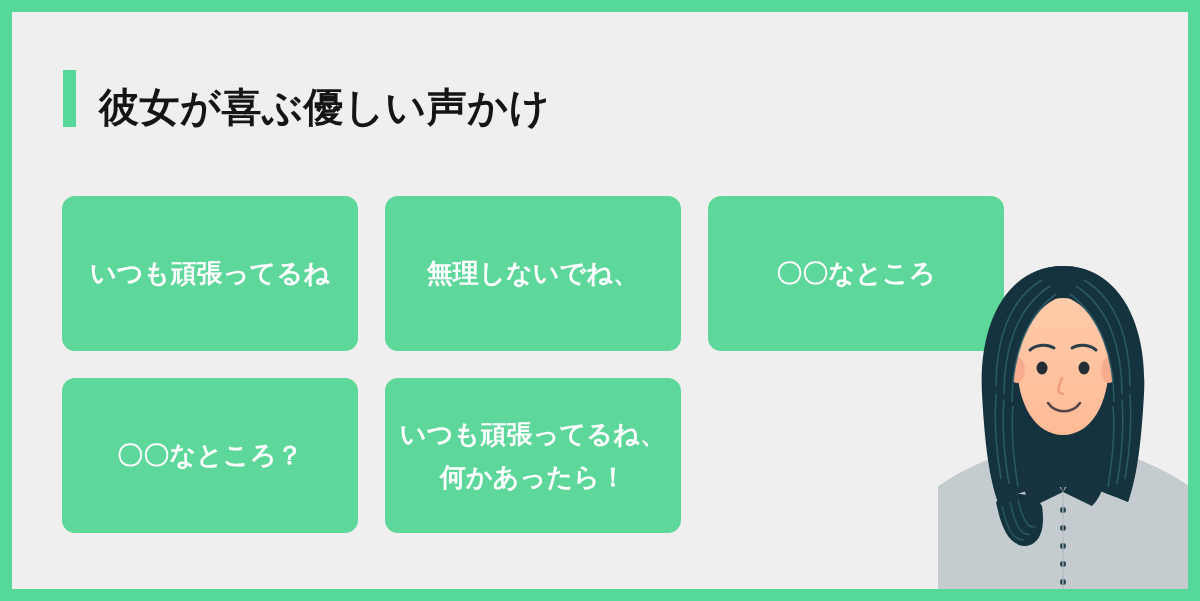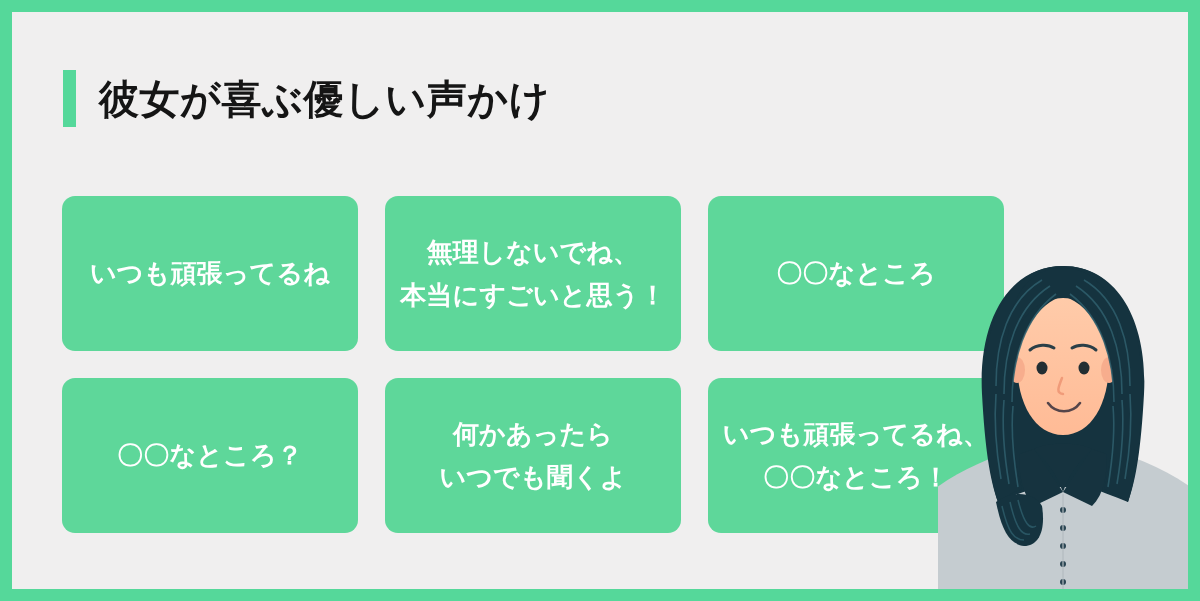--- a/index.html
+++ b/index.html
@@ -31,21 +31,21 @@
     background: #f0efef;
     overflow: hidden;
   }
 
   
   .title-row {
     position: absolute;
     left: 51px;
     top: 58px;
     display: flex;
-    align-items: center;
+    align-items: flex-end;
   }
   .title-accent {
     width: 13px;
     height: 57px;
     background: #55d89a;
     flex: 0 0 auto;
   }
   .title-text {
     margin-left: 23px;
     font-size: 40px;
@@ -110,39 +110,34 @@
     </div>
 
     <div class="card-grid">
 
       <div class="card">
         <div class="card-line">いつも頑張ってるね</div>
       </div>
 
       <div class="card">
         <div class="card-line">無理しないでね、</div>
-        <div class="card-line">本当にすごいと思う！</div>
       </div>
 
       <div class="card">
         <div class="card-line">〇〇なところ</div>
       </div>
 
       <div class="card">
         <div class="card-line">〇〇なところ？</div>
       </div>
 
-      <div class="card">
-        <div class="card-line">何かあったら</div>
-        <div class="card-line">いつでも聞くよ</div>
-      </div>
 
       <div class="card">
         <div class="card-line">いつも頑張ってるね、</div>
-        <div class="card-line">〇〇なところ！</div>
+        <div class="card-line">何かあったら！</div>
       </div>
 
     </div>
 
     <svg class="illustration" viewBox="0 0 250 345">
       <defs>
         <clipPath id="clipFrame">
           <rect x="0" y="0" width="250" height="345"></rect>
         </clipPath>
         <linearGradient id="skinGrad" x1="0" y1="0" x2="0" y2="1">

